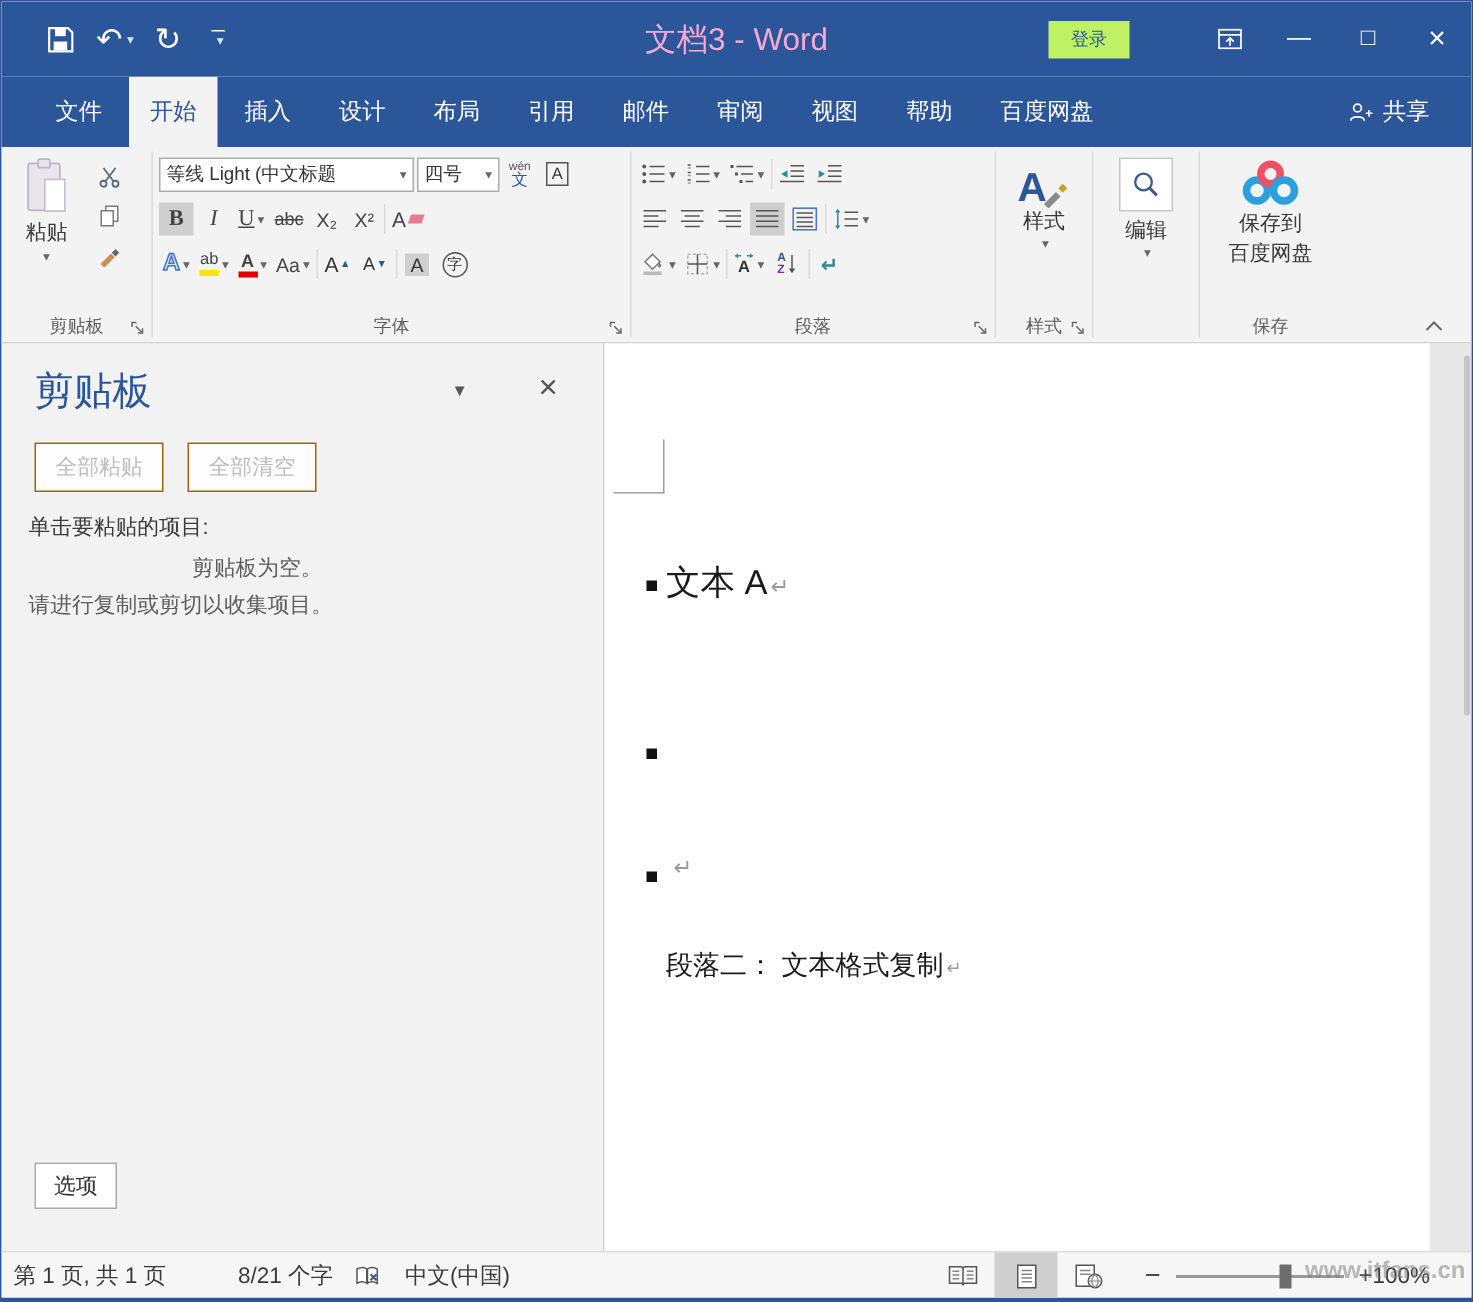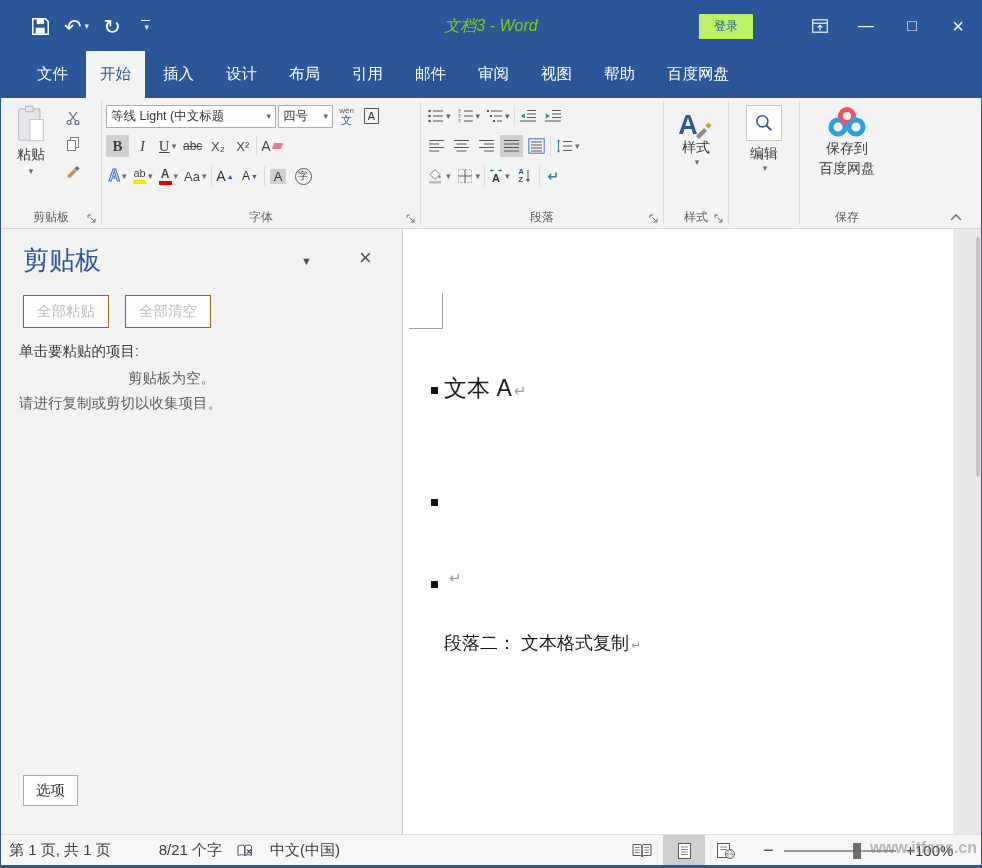--- a/index.html
+++ b/index.html
@@ -8,21 +8,21 @@
   .app { position:relative; width:982px; height:868px; border:1px solid #2b579a; border-bottom:3px solid #2b579a; background:#f3f3f3; overflow:hidden; }
 
   
   .titlebar { position:relative; height:50px; background:#2b579a; color:#fff; display:flex; align-items:center; }
   .qat { display:flex; align-items:center; gap:14px; margin-left:30px; }
   .qat-btn { display:flex; align-items:center; color:#fff; cursor:default; }
   .qat-glyph { font-size:21px; line-height:1; }
   .mini-drop { font-size:9px; color:#dce6f4; margin-left:3px; }
   .qat-custom { display:flex; flex-direction:column; align-items:center; margin-left:6px; }
   .qat-custom .bar { width:9px; border-top:1px solid #fff; margin-bottom:1px; }
-  .win-title { position:absolute; left:0; right:0; text-align:center; font-size:16px; color:#84cc16; pointer-events:none;font-style:italic; }
+  .win-title { position:absolute; left:0; right:0; text-align:center; font-size:21px; color:#f9a8d4; pointer-events:none; }
   .tb-right { margin-left:auto; display:flex; align-items:center; height:100%; }
   .signin-btn { background:#bef264; color:#2b579a; font-size:12px; padding:4px 15px; border:none; margin-right:44px; cursor:default; }
   .tb-ctl { width:46px; height:100%; display:flex; align-items:center; justify-content:center; color:#fff; }
   .tb-ctl.glyph16 { font-size:16px; }
   .tb-ctl.glyph20 { font-size:20px; font-weight:300; }
 
   
   .tabrow { height:47px; background:#2b579a; display:flex; align-items:stretch; padding-left:22px; }
   .tab { display:flex; align-items:center; padding:0 14px; color:#fff; font-size:15.5px; margin-right:4px; white-space:nowrap; }
   .tab.active { background:#f3f3f3; color:#2b579a; }
@@ -182,20 +182,30 @@
     <div class="tab active">开始</div>
     <div class="tab">插入</div>
     <div class="tab">设计</div>
     <div class="tab">布局</div>
     <div class="tab">引用</div>
     <div class="tab">邮件</div>
     <div class="tab">审阅</div>
     <div class="tab">视图</div>
     <div class="tab">帮助</div>
     <div class="tab">百度网盘</div>
+    <div class="tab tab-share">
+      <span class="t-ico">
+        <svg width="18" height="16" viewBox="0 0 18 16">
+            <circle cx="7" cy="5" r="2.6" fill="none" stroke="#fff" stroke-width="1.1"></circle>
+            <path d="M2.5 13.5c0-3.4 9-3.4 9 0" fill="none" stroke="#fff" stroke-width="1.1"></path>
+            <path d="M12.5 8.5h4.5M14.7 6.3v4.5" stroke="#fff" stroke-width="1.1"></path>
+          </svg>
+      </span>
+      <span>共享</span>
+    </div>
   </div>
 
   <div class="ribbon">
 
     <div class="rgroup g-clip">
       <div class="rg-content">
         <div class="paste-big">
           <span>
             <svg width="32" height="38" viewBox="0 0 28 34">
                 <rect x="3" y="3.5" width="19" height="28" rx="1.5" fill="#e9e5ed" stroke="#bcb4c4"></rect>

